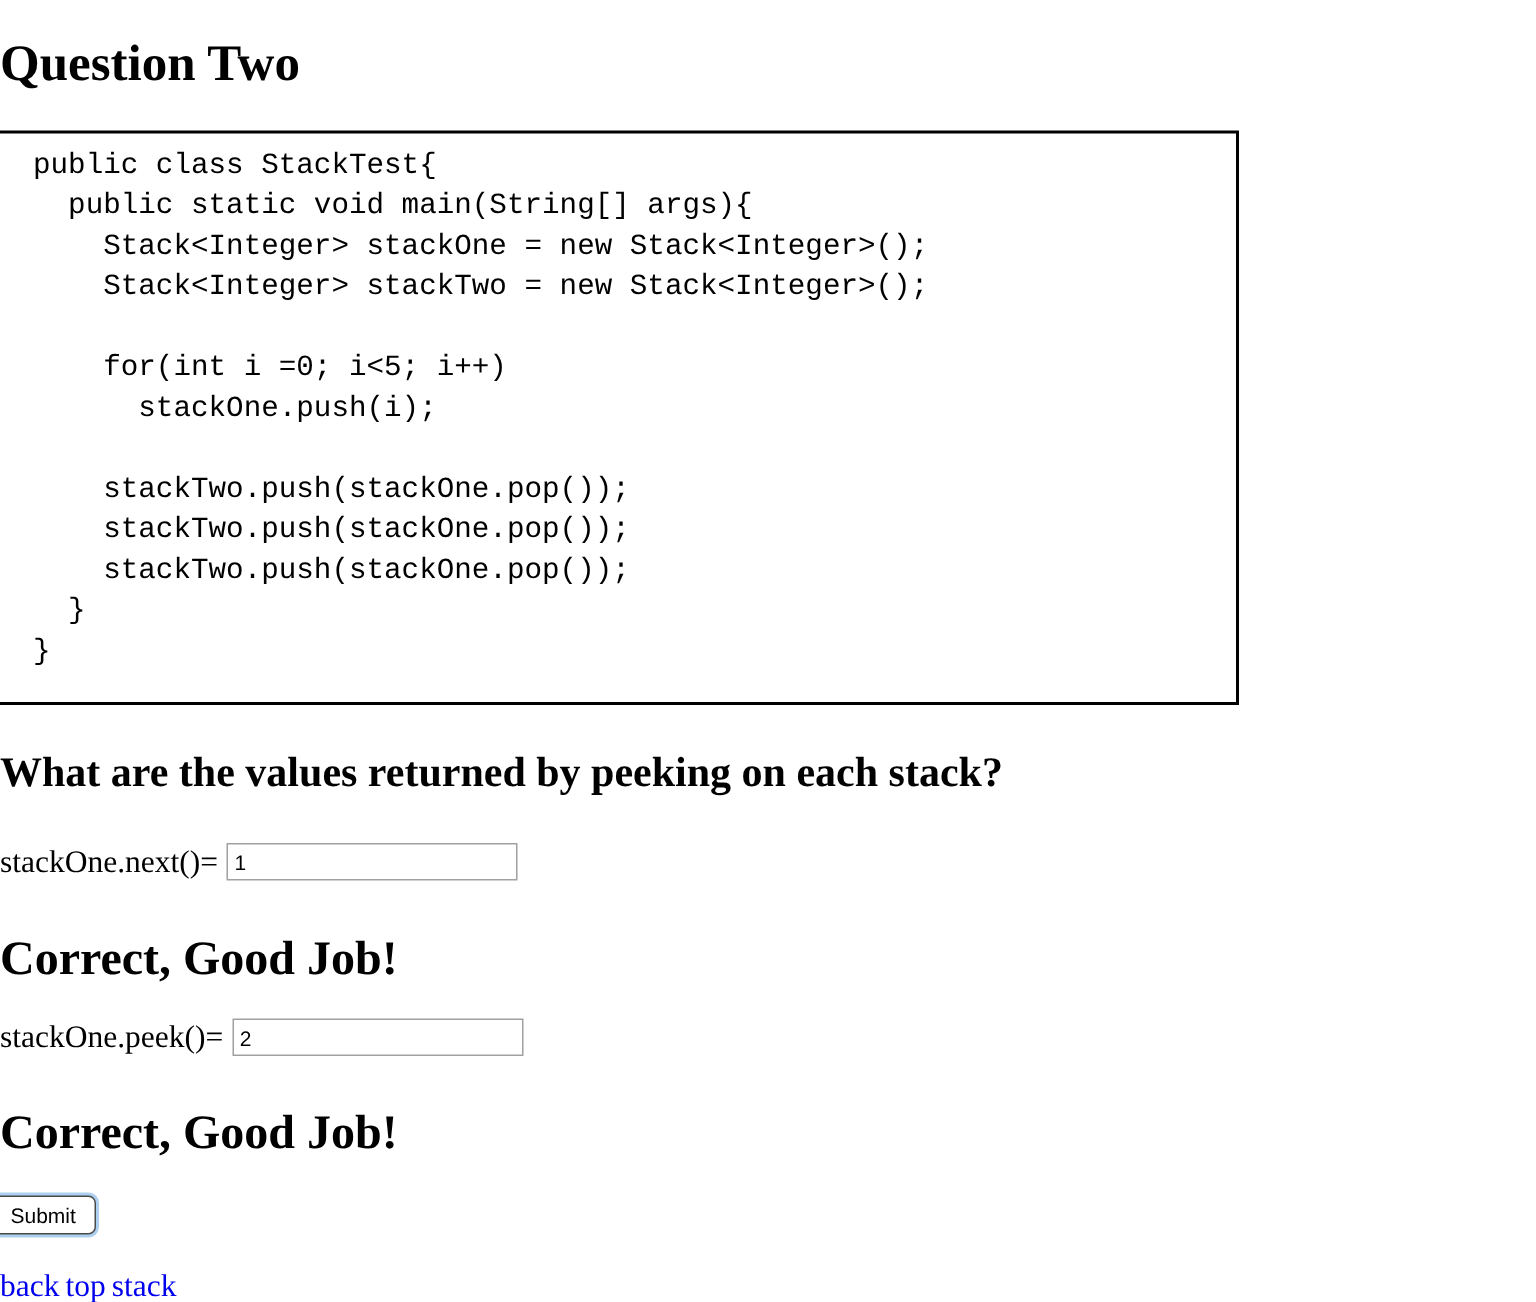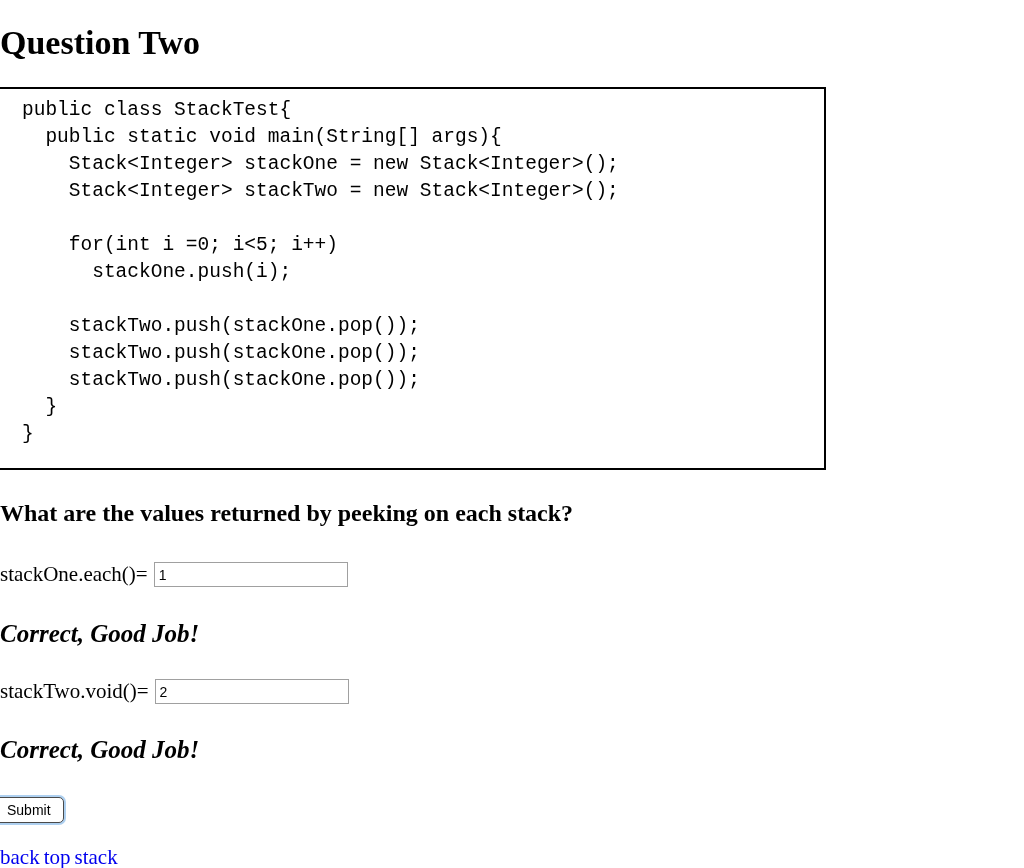--- a/index.html
+++ b/index.html
@@ -56,21 +56,21 @@
     line-height: 27px;
     color: #000000;
     white-space: pre;
     letter-spacing: 0px;
   }
 
   .question-prompt {
     position: absolute;
     left: 8px;
     top: 499px;
-    font-size: 24px;
+    font-size: 28px;
     font-weight: bold;
     line-height: 1.2;
     white-space: nowrap;
   }
 
   .answer-row {
     position: absolute;
     display: flex;
     align-items: center;
     white-space: nowrap;
@@ -95,26 +95,25 @@
     box-sizing: border-box;
     height: 25px;
     outline: none;
   }
   .answer-input.inp-one { width: 194px; }
   .answer-input.inp-two { width: 194px; }
 
   .feedback {
     position: absolute;
     left: 8px;
-    font-size: 25px;
+    font-size: 32px;
     font-weight: bold;
     line-height: 1.2;
     white-space: nowrap;
     color: #000000;
-    font-style: italic;
   }
   .feedback.fb-one { top: 619px; }
   .feedback.fb-two { top: 735px; }
 
   .submit-button {
     position: absolute;
     left: 2px;
     top: 797px;
     font-family: "Liberation Sans", "DejaVu Sans", sans-serif;
     font-size: 14px;
@@ -162,28 +161,28 @@
     stackTwo.push(stackOne.pop());
     stackTwo.push(stackOne.pop());
     stackTwo.push(stackOne.pop());
   }
 }</pre>
   </div>
 
   <div class="question-prompt">What are the values returned by peeking on each stack?</div>
 
   <div class="answer-row row-one">
-    <span class="answer-label">stackOne.each()=</span>
+    <span class="answer-label">stackOne.next()=</span>
     <input class="answer-input inp-one" type="text" value="1" style="">
   </div>
 
   <div class="feedback fb-one">Correct, Good Job!</div>
 
   <div class="answer-row row-two">
-    <span class="answer-label">stackTwo.void()=</span>
+    <span class="answer-label">stackOne.peek()=</span>
     <input class="answer-input inp-two" type="text" value="2" style="">
   </div>
 
   <div class="feedback fb-two">Correct, Good Job!</div>
 
   <button class="submit-button">Submit</button>
 
   <div class="nav-links">
     <a href="#">back</a><a href="#">top</a><a href="#">stack</a>
   </div>

